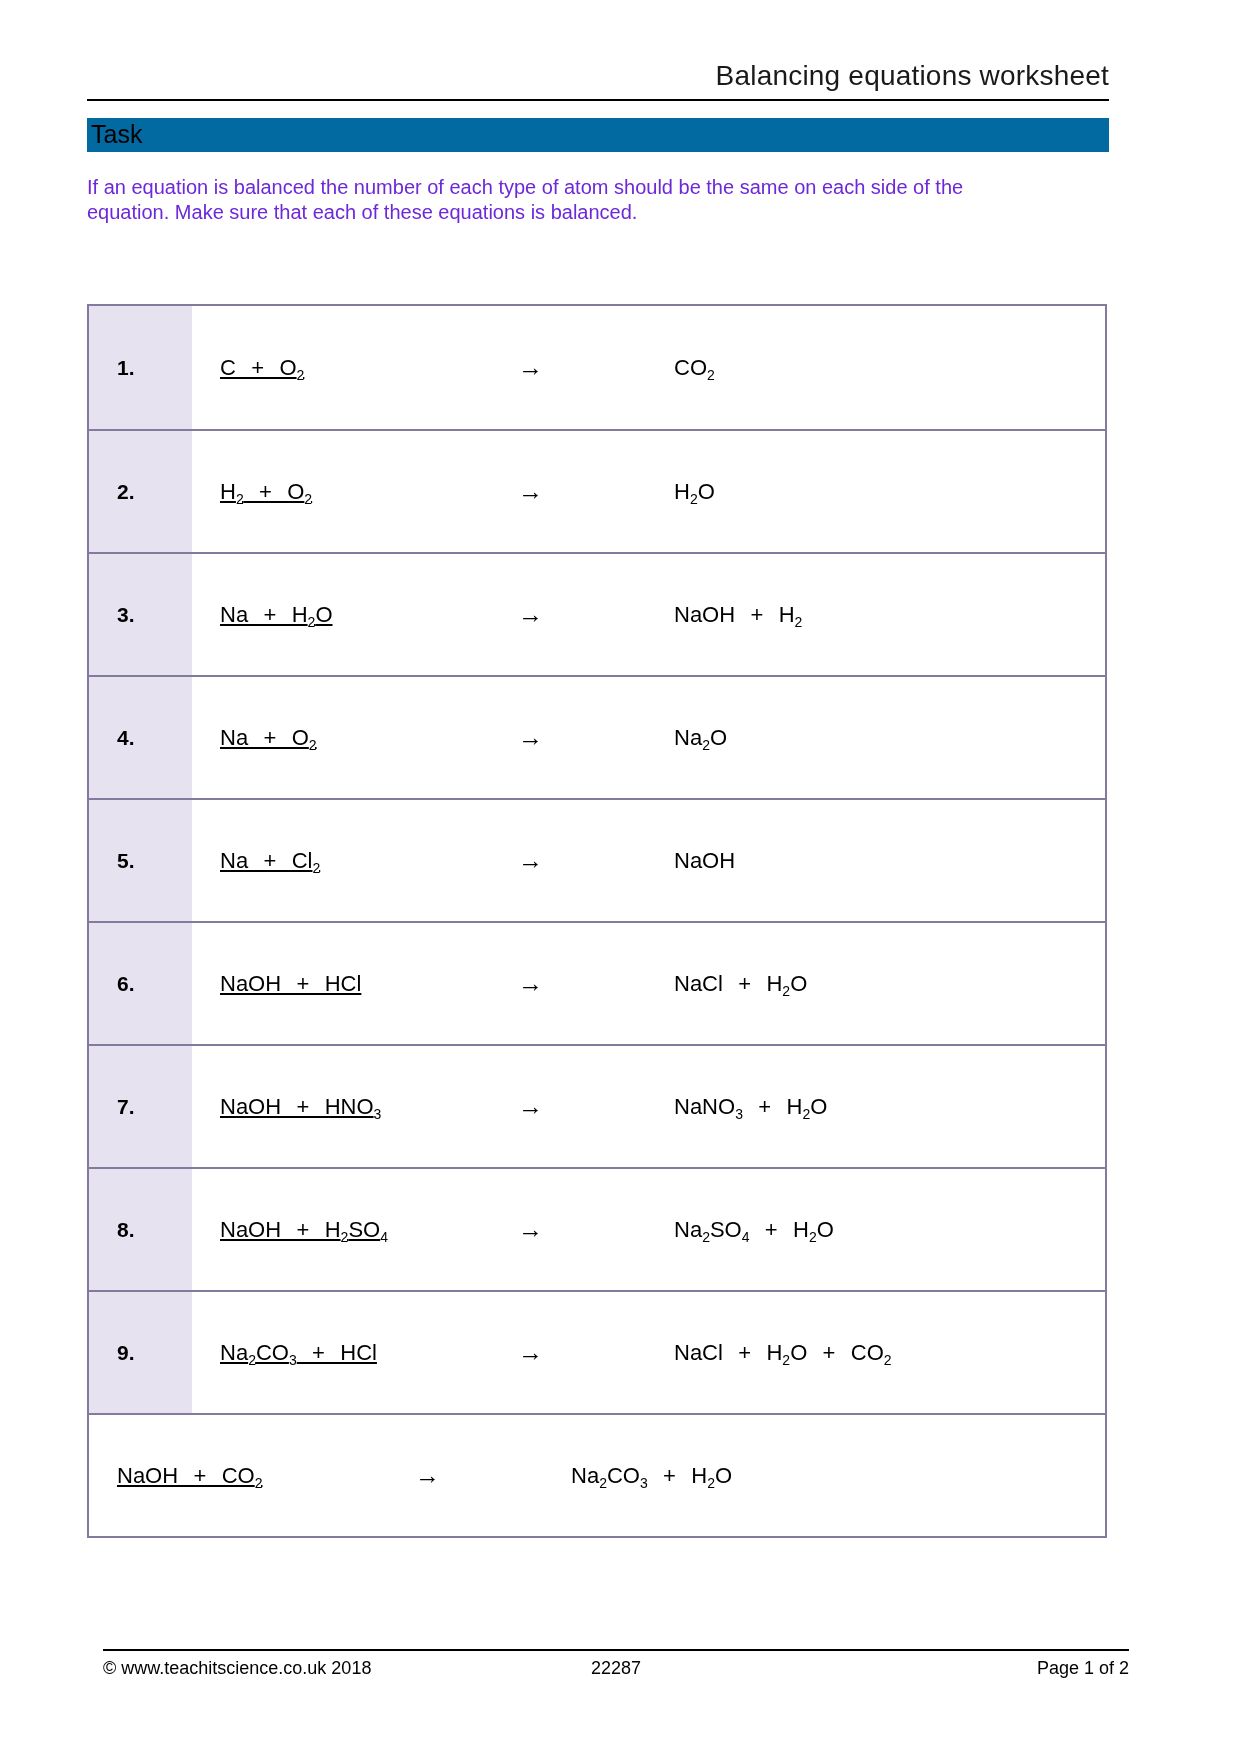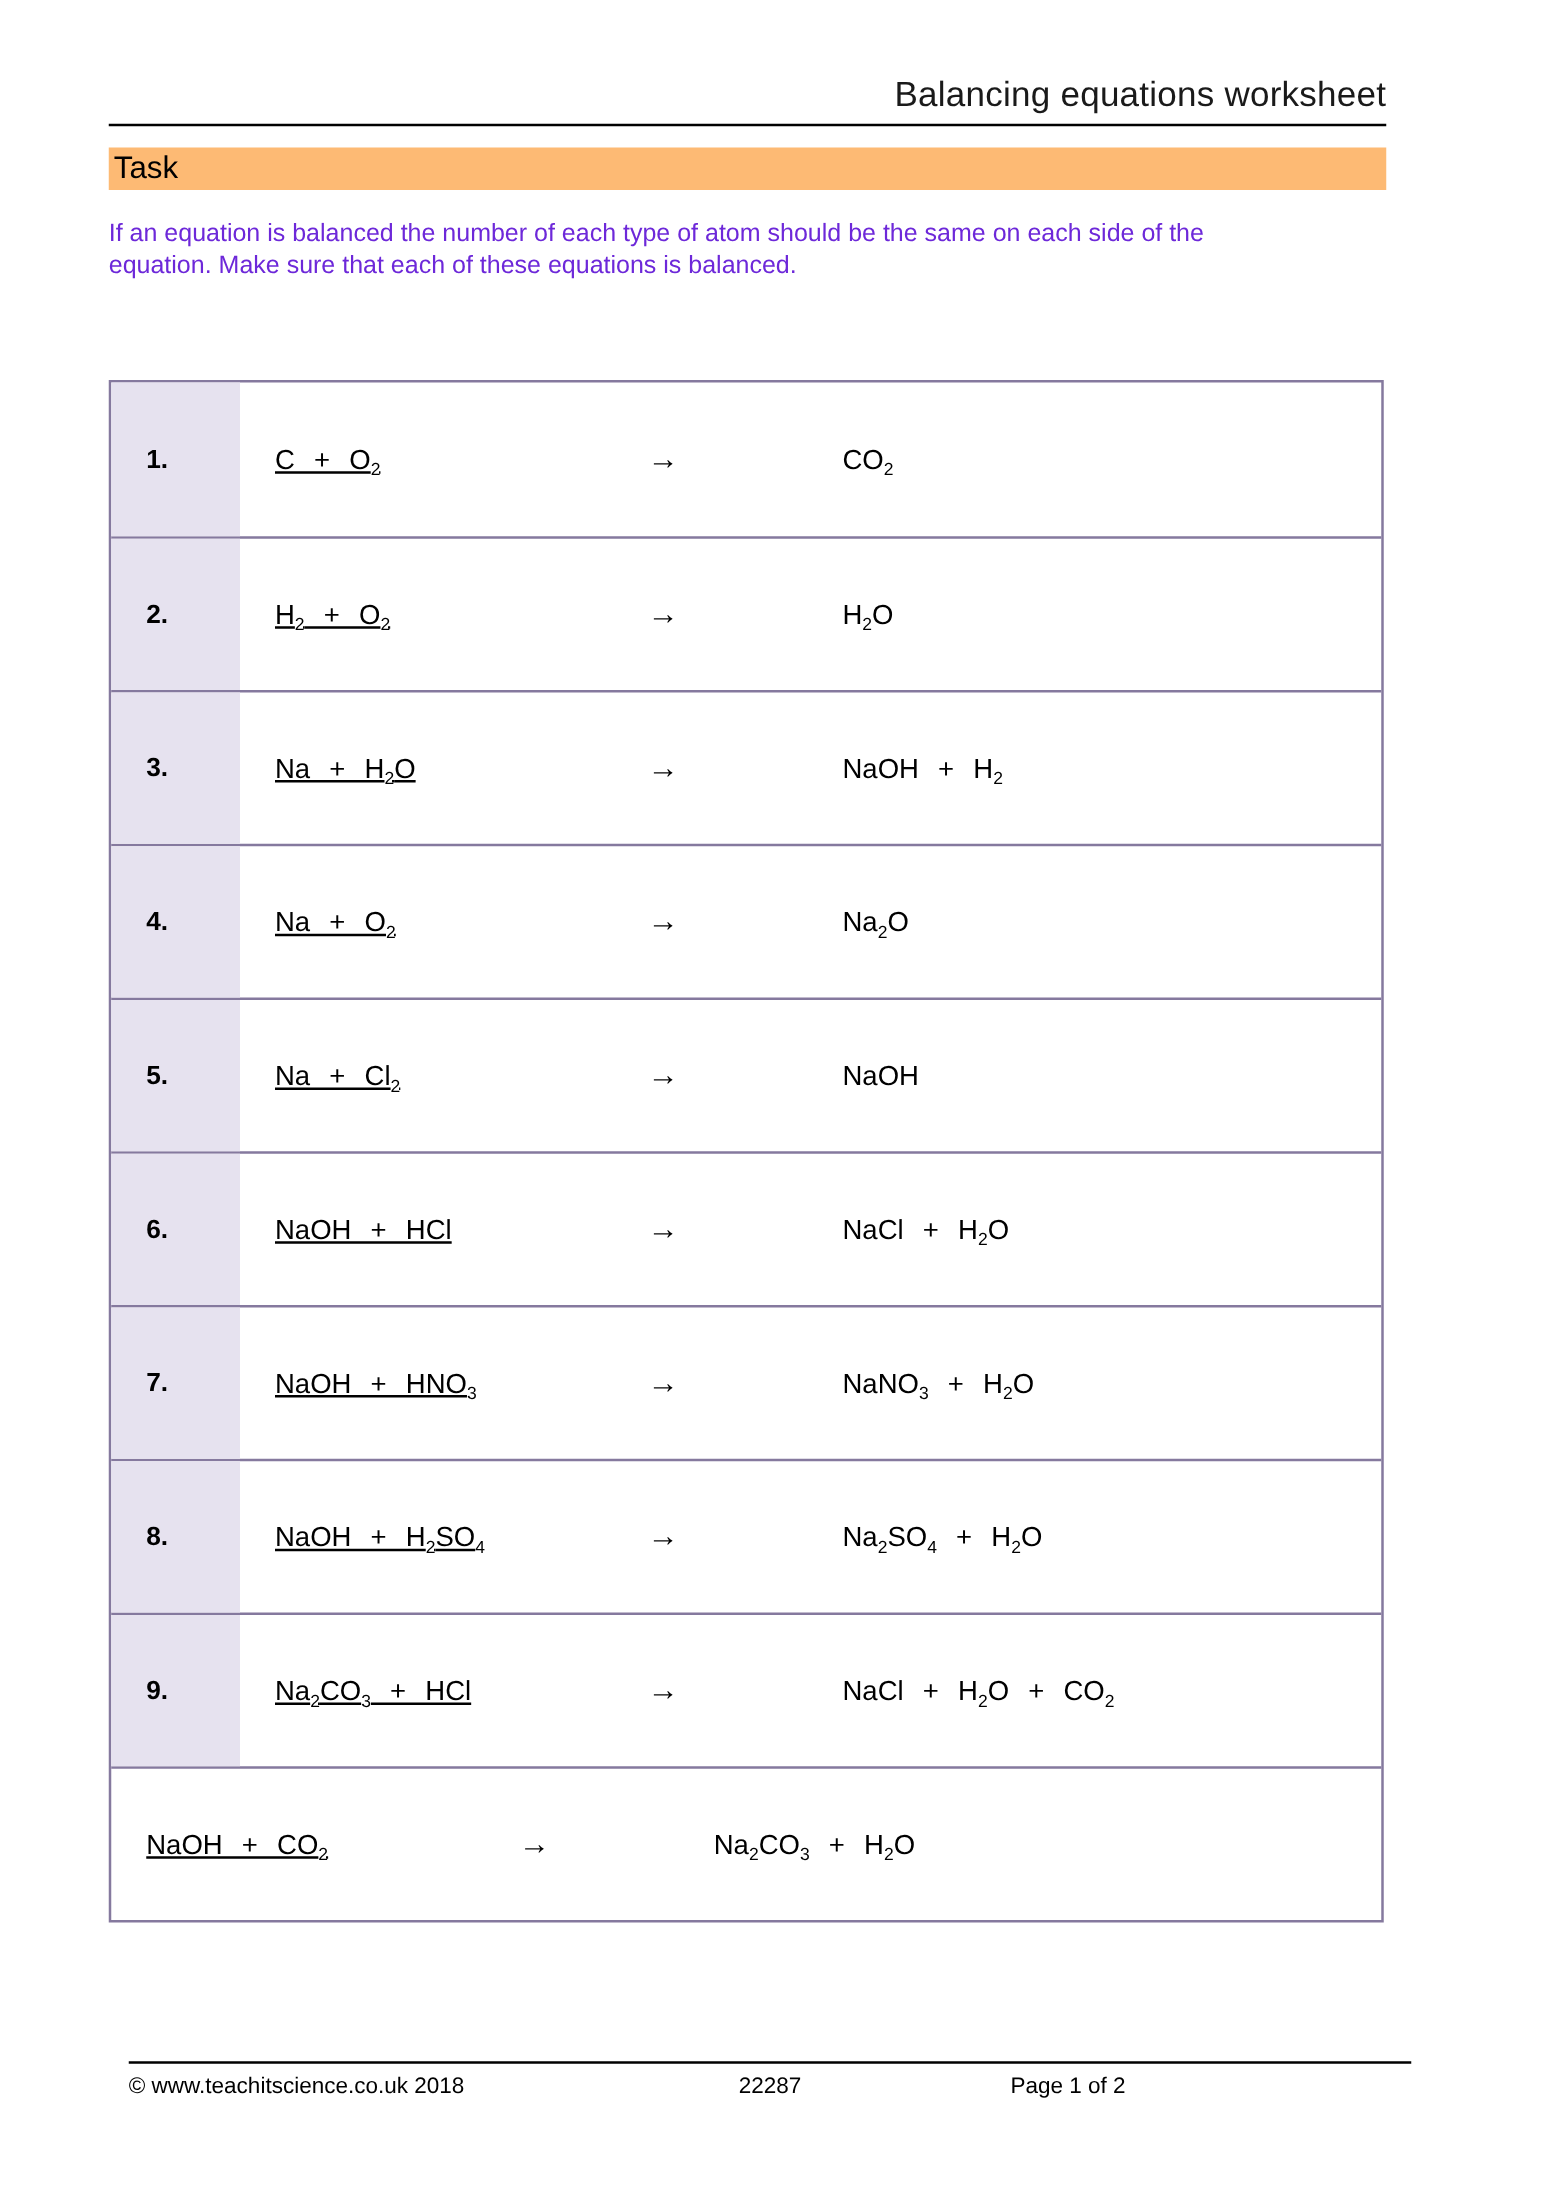--- a/index.html
+++ b/index.html
@@ -20,21 +20,21 @@
     font-weight:400;
     color:#1a1a1a;
     letter-spacing:0.2px;
   }
   .header-rule { border-bottom:2px solid #000000; margin-top:7px; }
 
   
   .task-bar {
     margin-top:17px;
     height:34px;
-    background:#fdba74;
+    background:#0369a1;
     font-size:25px;
     line-height:33px;
     padding-left:4px;
     color:#000;
   }
 
   
   .intro {
     margin-top:23px;
     width:902px;
@@ -89,21 +89,21 @@
     border-top:2px solid #000000;
     padding-top:7px;
     display:flex;
     align-items:baseline;
     font-size:18px;
     color:#000000;
     gap:32px;
   }
   .footer .f-left  { flex:1; text-align:left; }
   .footer .f-mid   { flex:1; text-align:center; }
-  .footer .f-right { flex:1; }
+  .footer .f-right { flex:1; text-align:right; }
 </style>
 </head>
 <body>
 
 <div class="content">
 
   <div class="header">
     <div class="header-title">Balancing equations worksheet</div>
     <div class="header-rule"></div>
   </div>

